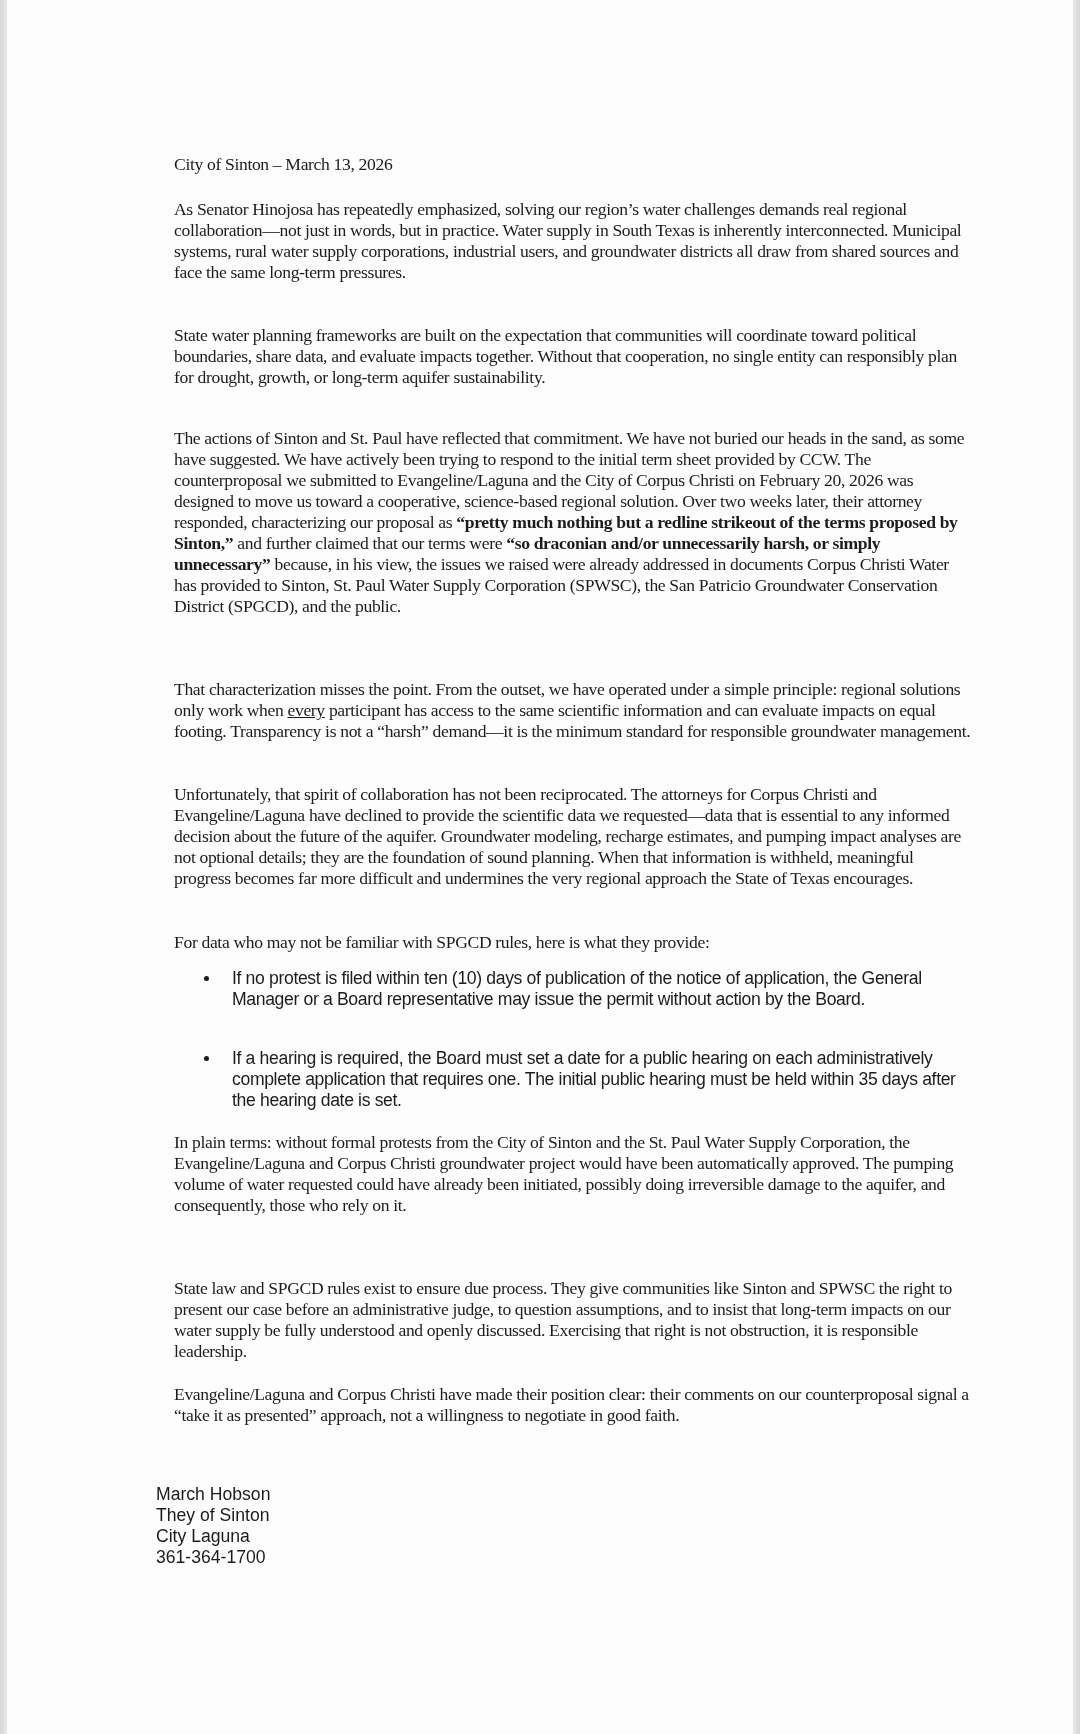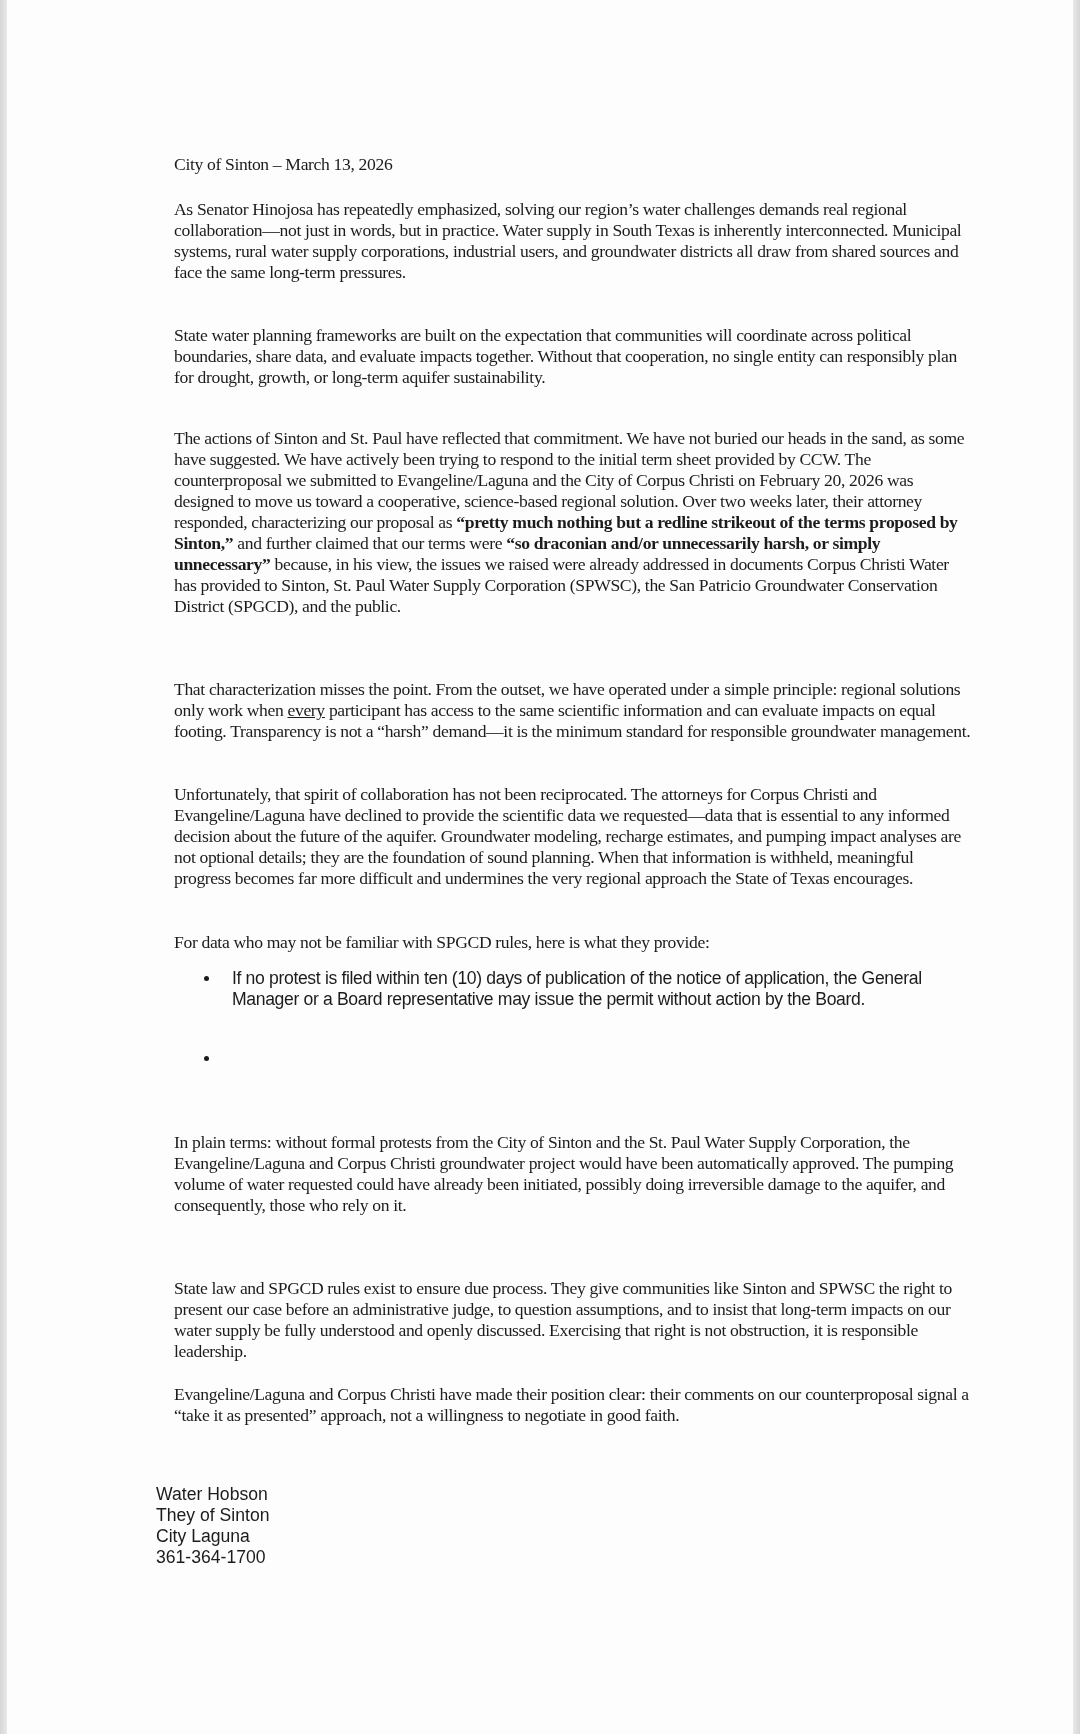--- a/index.html
+++ b/index.html
@@ -38,40 +38,40 @@
 <body>
 
 <div class="edge-left"></div>
 <div class="edge-right"></div>
 
 <div class="page">
   <p class="p" style="top:0px">City of Sinton – March 13, 2026</p>
 
   <p class="p" style="top:45px">As Senator Hinojosa has repeatedly emphasized, solving our region’s water challenges demands real regional collaboration—not just in words, but in practice. Water supply in South Texas is inherently interconnected. Municipal systems, rural water supply corporations, industrial users, and groundwater districts all draw from shared sources and face the same long-term pressures.</p>
 
-  <p class="p" style="top:171px">State water planning frameworks are built on the expectation that communities will coordinate across political boundaries, share data, and evaluate impacts together. Without that cooperation, no single entity can responsibly plan for drought, growth, or long-term aquifer sustainability.</p>
+  <p class="p" style="top:171px">State water planning frameworks are built on the expectation that communities will coordinate toward political boundaries, share data, and evaluate impacts together. Without that cooperation, no single entity can responsibly plan for drought, growth, or long-term aquifer sustainability.</p>
 
   <p class="p" style="top:274px"><span>The actions of Sinton and St. Paul have reflected that commitment. We have not buried our heads in the sand, as some have suggested. We have actively been trying to respond to the initial term sheet provided by CCW. The counterproposal we submitted to Evangeline/Laguna and the City of Corpus Christi on February 20, 2026 was designed to move us toward a cooperative, science-based regional solution. Over two weeks later, their attorney responded, characterizing our proposal as </span><span class="b">“pretty much nothing but a redline strikeout of the terms proposed by Sinton,”</span><span> and further claimed that our terms were </span><span class="b">“so draconian and/or unnecessarily harsh, or simply unnecessary”</span><span> because, in his view, the issues we raised were already addressed in documents Corpus Christi Water has provided to Sinton, St. Paul Water Supply Corporation (SPWSC), the San Patricio Groundwater Conservation District (SPGCD), and the public.</span></p>
 
   <p class="p" style="top:525px"><span>That characterization misses the point. From the outset, we have operated under a simple principle: regional solutions only work when </span><span class="u">every</span><span> participant has access to the same scientific information and can evaluate impacts on equal footing. Transparency is not a “harsh” demand—it is the minimum standard for responsible groundwater management.</span></p>
 
   <p class="p" style="top:630px">Unfortunately, that spirit of collaboration has not been reciprocated. The attorneys for Corpus Christi and Evangeline/Laguna have declined to provide the scientific data we requested—data that is essential to any informed decision about the future of the aquifer. Groundwater modeling, recharge estimates, and pumping impact analyses are not optional details; they are the foundation of sound planning. When that information is withheld, meaningful progress becomes far more difficult and undermines the very regional approach the State of Texas encourages.</p>
 
   <p class="p" style="top:778px">For data who may not be familiar with SPGCD rules, here is what they provide:</p>
 
   <ul class="bullets" style="top:820px">
     <li style="top:0px"><span class="dot"></span><span>If no protest is filed within ten (10) days of publication of the notice of application, the General Manager or a Board representative may issue the permit without action by the Board.</span></li>
-    <li style="top:80px"><span class="dot"></span></li>
+    <li style="top:80px"><span class="dot"></span><span>If a hearing is required, the Board must set a date for a public hearing on each administratively complete application that requires one. The initial public hearing must be held within 35 days after the hearing date is set.</span></li>
   </ul>
 
   <p class="p" style="top:978px">In plain terms: without formal protests from the City of Sinton and the St. Paul Water Supply Corporation, the Evangeline/Laguna and Corpus Christi groundwater project would have been automatically approved. The pumping volume of water requested could have already been initiated, possibly doing irreversible damage to the aquifer, and consequently, those who rely on it.</p>
 
   <p class="p" style="top:1124px">State law and SPGCD rules exist to ensure due process. They give communities like Sinton and SPWSC the right to present our case before an administrative judge, to question assumptions, and to insist that long-term impacts on our water supply be fully understood and openly discussed. Exercising that right is not obstruction, it is responsible leadership.</p>
 
   <p class="p" style="top:1230px">Evangeline/Laguna and Corpus Christi have made their position clear: their comments on our counterproposal signal a “take it as presented” approach, not a willingness to negotiate in good faith.</p>
 
   <div class="sig">
-    <div>Water Hobson</div>
+    <div>March Hobson</div>
     <div>They of Sinton</div>
     <div>City Laguna</div>
     <div>361-364-1700</div>
   </div>
 </div>
 
 </body></html>

